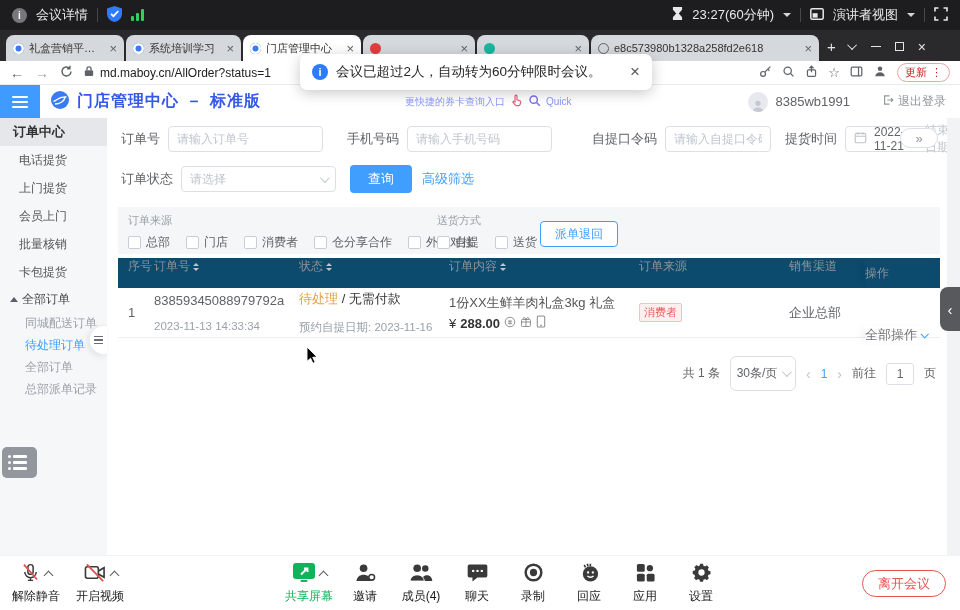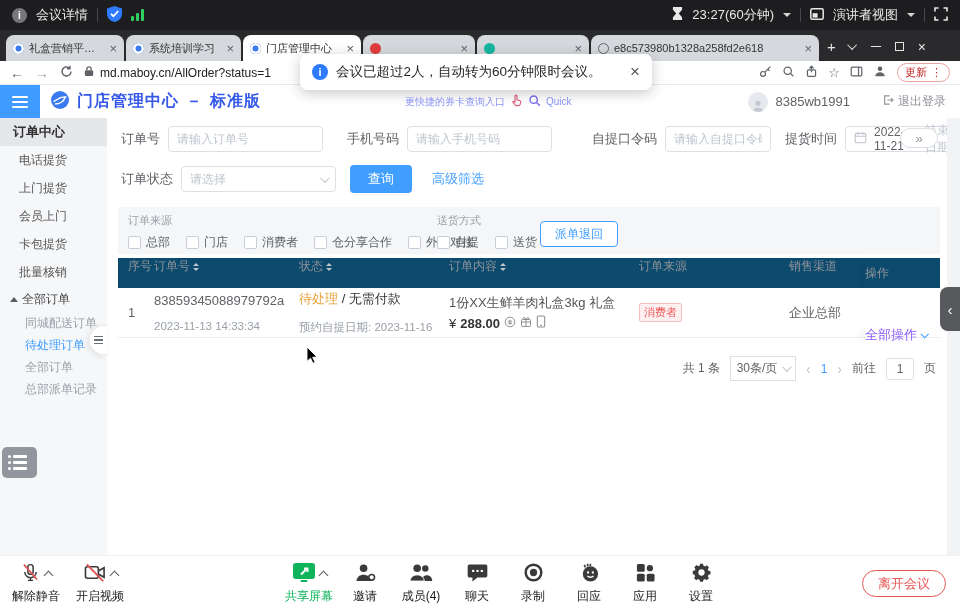--- a/index.html
+++ b/index.html
@@ -64,21 +64,21 @@
 .frow2{margin-top:13px}
 .flabel{margin-right:8px;white-space:nowrap}
 .inp{height:26px;border:1px solid #dcdfe6;border-radius:4px;padding:0 8px;font-size:12px;color:#606266;background:#fff;font-family:inherit}
 .inp::placeholder{color:#bfc6cf}
 .w1{width:155px;margin-right:24px}.w2{width:145px;margin-right:40px}.w3{width:106px;margin-right:14px}
 .datebox{width:165px;height:26px;border:1px solid #dcdfe6;border-radius:4px;display:flex;align-items:center;gap:7px;padding:0 8px;font-size:12px}
 .datebox .ph{color:#bfc6cf}
 .selbox{width:155px;height:26px;border:1px solid #dcdfe6;border-radius:4px;display:flex;align-items:center;justify-content:space-between;padding:0 8px;font-size:12px;color:#bfc6cf}
 .chev{width:7px;height:7px;border-right:1.3px solid #c0c4cc;border-bottom:1.3px solid #c0c4cc;transform:rotate(45deg) translateY(-2px)}
 .btn-primary{height:28px;padding:0 18px;background:#409eff;color:#fff;border:none;border-radius:4px;font-size:13px;margin-left:14px;font-family:inherit}
-.link{color:#409eff;font-size:13px;margin-left:20px}
+.link{color:#409eff;font-size:13px;margin-left:10px}
 .more-pill{position:absolute;right:22px;top:10px;width:38px;height:20px;border:1px solid #dcdfe6;border-radius:10px;display:flex;align-items:center;justify-content:center;color:#909399;font-size:13px;background:#fff}
 
 .fpanel{position:relative;margin:14px 20px 0 11px;background:#f4f6f8;height:47px;padding:6px 10px;font-size:12px}
 .fp-label{font-size:11px;color:#99a0a8;margin-bottom:6px}
 .cbrow{display:flex;align-items:center;gap:16px;color:#606266}
 .cb{display:flex;align-items:center;gap:5px}
 .cb i{width:13px;height:13px;border:1px solid #c9ced6;border-radius:2px;background:#fff}
 .fgroup2{position:absolute;left:319px;top:6px}
 .btn-outline{position:absolute;left:422px;top:14px;height:26px;padding:0 14px;background:#fff;border:1px solid #409eff;color:#409eff;border-radius:4px;font-size:12px;font-family:inherit}
 
@@ -88,26 +88,26 @@
 .c0{width:36px;padding-left:10px}.c1{width:145px}.c2{width:150px}.c3{width:190px}.c4{width:150px}.c5{width:76px}.c6{width:75px}
 .hcell{display:flex;align-items:center;gap:3px}
 .sort{display:inline-flex;flex-direction:column}
 .sort i{width:0;height:0;border:3.5px solid transparent;display:block}
 .sort .u{border-bottom-color:#c0c4cc;margin-bottom:2px}.sort .d{border-top-color:#c0c4cc}
 .sub{color:#9aa1a9;font-size:11.5px;margin-top:12px}
 .st-orange{color:#e6a23c}
 .price{display:flex;align-items:center;gap:4px;margin-top:3px;color:#333}
 .price b{font-size:13px}
 .tagc{display:inline-block;border:1px solid #f6bebe;background:#feeff0;color:#f05b5b;font-size:11px;padding:1px 4px;border-radius:2px}
-.opcell{display:flex;align-items:center;gap:4px;color:#8b5cf6;box-shadow:-7px 0 8px -5px rgba(0,0,0,.10);height:100%;margin-top:44px;}
+.opcell{display:flex;align-items:center;gap:4px;color:#737373;box-shadow:-7px 0 8px -5px rgba(0,0,0,.10);height:100%;margin-top:44px;}
 .op-h{box-shadow:-7px 0 8px -5px rgba(0,0,0,.10);height:100%;display:flex;align-items:center}
 .chev-b{width:6px;height:6px;border-right:1.3px solid #409eff;border-bottom:1.3px solid #409eff;transform:rotate(45deg) translateY(-1px)}
 
 .pager{position:absolute;right:24px;top:238px;display:flex;align-items:center;gap:10px;font-size:12px;color:#606266}
-.psize{width:66px;height:25px;border:1px solid #dcdfe6;border-radius:0;display:flex;align-items:center;justify-content:center;gap:5px;color:#606266}
+.psize{width:66px;height:35px;border:1px solid #dcdfe6;border-radius:6px;display:flex;align-items:center;justify-content:center;gap:5px;color:#606266}
 .pnum{color:#409eff}
 .parrow{color:#c0c4cc;font-size:14px}
 .goto-inp{width:28px;height:22px;border:1px solid #dcdfe6;border-radius:3px;text-align:center;font-size:12px;color:#606266;font-family:inherit}
 
 .right-handle{position:absolute;left:940px;top:287px;width:20px;height:44px;background:#57595c;border-radius:8px 0 0 8px;display:flex;align-items:center;justify-content:center;color:#fff;font-size:15px;z-index:20}
 .side-handle{position:absolute;left:89px;top:325px;width:18px;height:30px;background:#fff;border:1px solid #ececec;border-right:none;border-radius:15px 0 0 15px;box-shadow:-2px 2px 6px rgba(0,0,0,.08);display:flex;flex-direction:column;justify-content:center;align-items:center;gap:2px;z-index:6}
 .side-handle i{width:9px;height:1.5px;background:#6a6f76;display:block}
 .float-btn{position:absolute;left:2px;top:447px;width:35px;height:31px;background:rgba(136,142,148,.92);border-radius:5px;display:flex;flex-direction:column;justify-content:center;gap:3px;padding-left:6px;z-index:20}
 .float-btn .r{display:flex;align-items:center;gap:2px}
 .float-btn .dot{width:3px;height:3px;background:#fff;border-radius:50%}
@@ -318,22 +318,22 @@
     </span>
   </div>
 </div>
 
 <div class="band" id="main">
   <div id="sidebar">
     <div class="sec-title">订单中心</div>
     <div class="side-item">电话提货</div>
     <div class="side-item">上门提货</div>
     <div class="side-item">会员上门</div>
+    <div class="side-item">批量核销</div>
     <div class="side-item">卡包提货</div>
-    <div class="side-item">批量核销</div>
     <div class="grp">
       <span class="tri-up"></span>
       <span>全部订单</span>
     </div>
     <div class="sub-item">同城配送订单</div>
     <div class="sub-item active">待处理订单</div>
     <div class="sub-item">全部订单</div>
     <div class="sub-item">总部派单记录</div>
   </div>
 

